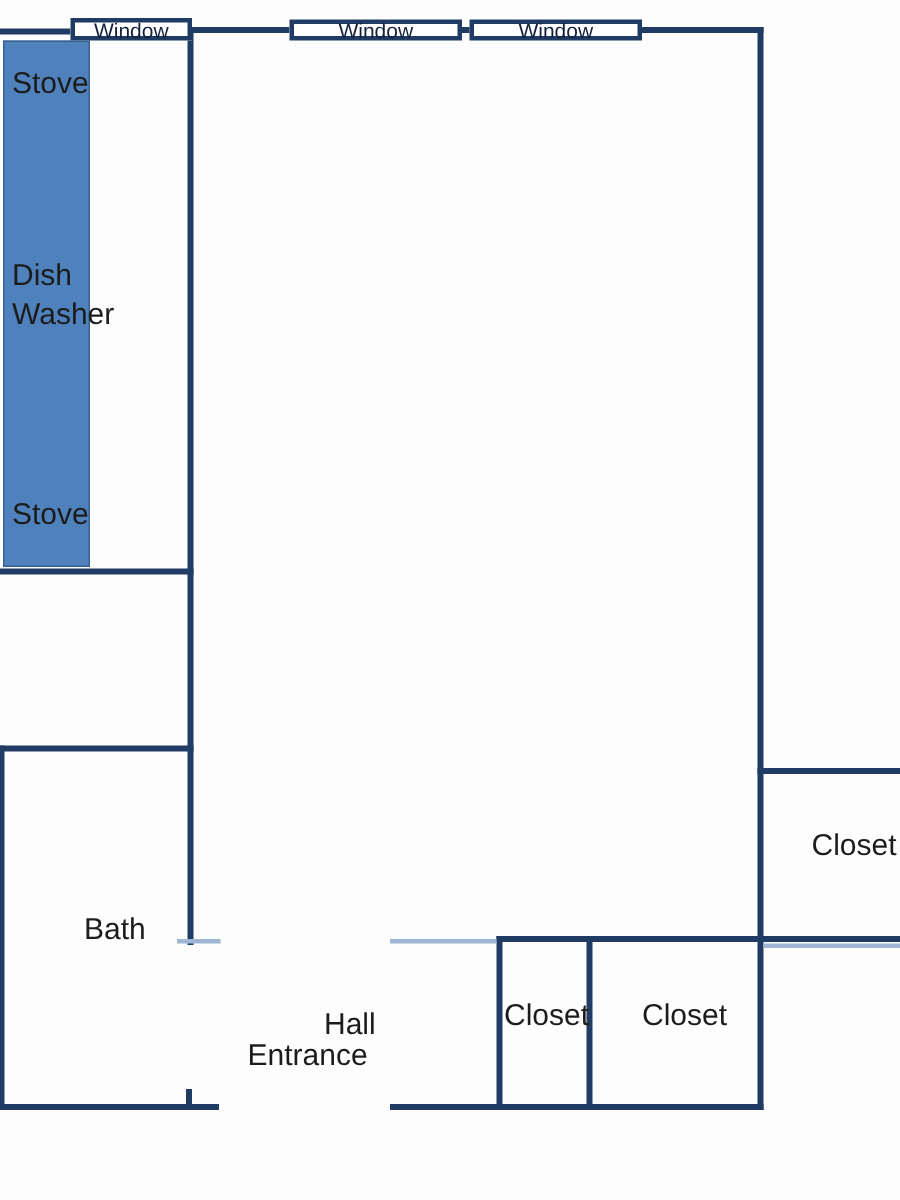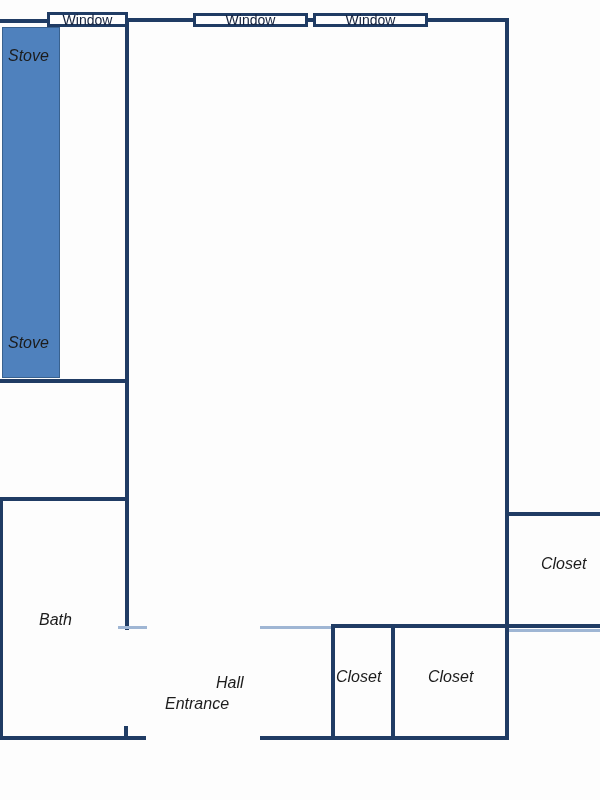--- a/index.html
+++ b/index.html
@@ -35,25 +35,24 @@
     white-space:nowrap;
   }
   .counter{
     position:absolute;
     background:var(--counter-fill,#4f81bd);
     border:1px solid var(--counter-border,#38618f);
     box-sizing:border-box;
   }
   .lbl{
     position:absolute;
-    font-size:16px;
+    font-size:20px;
     line-height:20px;
     color:var(--text,#1c1c1c);
     white-space:nowrap;
-    font-style:italic;
   }
   .lbl.wrap{white-space:normal;line-height:26px;}
 </style>
 </head>
 <body>
 
 <div id="plan">
 
   <div class="wall" style="left:0;top:19px;width:47px;height:4px;"></div>
   <div class="wall" style="left:125px;top:18px;width:68px;height:4px;"></div>
@@ -82,22 +81,23 @@
   <div class="window-box" style="left:193px;top:13px;width:115px;height:14px;">
     <span>Window</span>
   </div>
   <div class="window-box" style="left:313px;top:13px;width:115px;height:14px;">
     <span>Window</span>
   </div>
 
   <div class="counter" style="left:2px;top:27px;width:58px;height:351px;"></div>
 
   <div class="lbl" style="left:8px;top:46px;">Stove</div>
+  <div class="lbl wrap" style="left:8px;top:171px;width:70px;">Dish Washer</div>
   <div class="lbl" style="left:8px;top:333px;">Stove</div>
 
-  <div class="lbl" style="left:39px;top:610px;">Bath</div>
+  <div class="lbl" style="left:56px;top:610px;">Bath</div>
   <div class="lbl" style="left:196px;top:673px;margin-left:20px;">Hall</div>
   <div class="lbl" style="left:165px;top:694px;">Entrance</div>
   <div class="lbl" style="left:336px;top:667px;">Closet</div>
   <div class="lbl" style="left:428px;top:667px;">Closet</div>
   <div class="lbl" style="left:541px;top:554px;">Closet</div>
 
 </div>
 
 </body></html>

